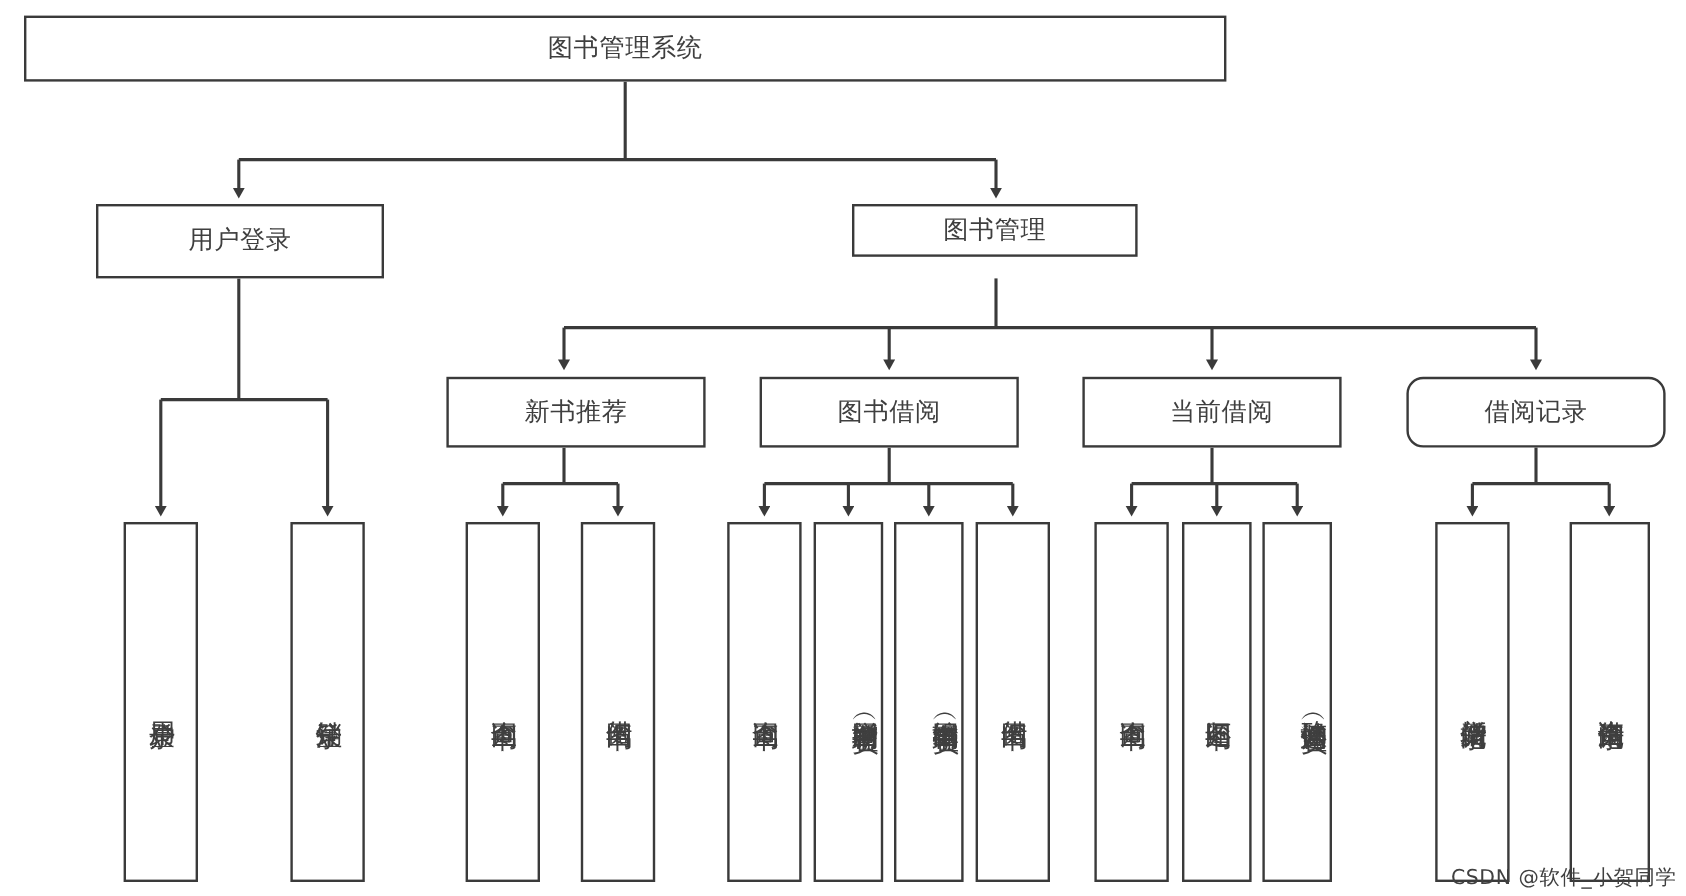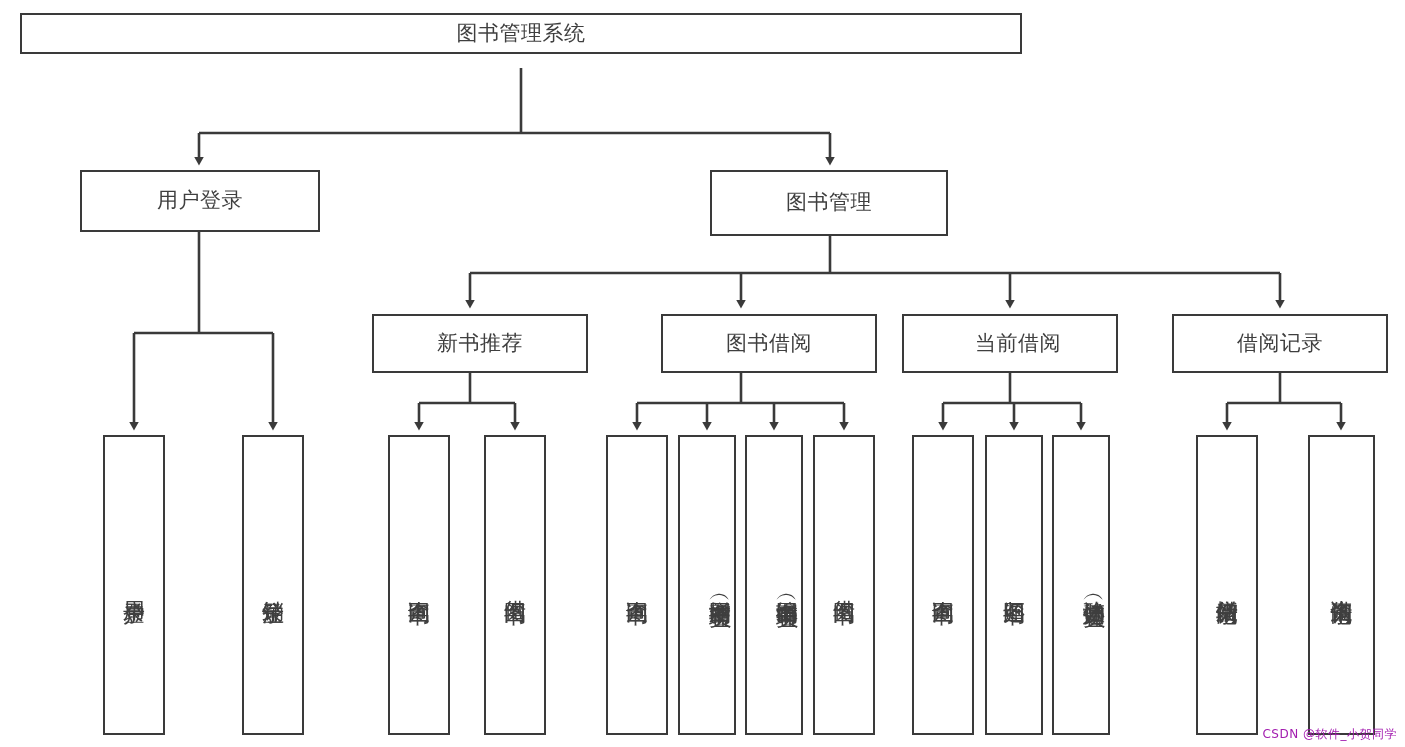--- a/index.html
+++ b/index.html
@@ -51,22 +51,22 @@
     justify-content: center;
     padding-top: 12px;
     overflow: hidden;
   }
   .node-v.pad-top-0 { padding-top: 4px; }
   .node-v.mid { align-items: center; padding-top: 0; }
   .watermark {
     position: absolute;
     right: 8px;
     bottom: 4px;
-    font-size: 12px;
-    color: #a21caf;
+    font-size: 17px;
+    color: #404040;
     letter-spacing: 0.5px;
     z-index: 5;
     white-space: nowrap;
     margin-left: 20px;
   }
 </style>
 </head>
 <body>
 
 <div id="canvas">
@@ -114,29 +114,29 @@
       <path d="M1014,403 L1014,423" marker-end="url(#arw)"></path>
       <path d="M1081,403 L1081,423" marker-end="url(#arw)"></path>
 
       <path d="M1280,373 L1280,403"></path>
       <path d="M1227,403 L1341,403"></path>
       <path d="M1227,403 L1227,423" marker-end="url(#arw)"></path>
       <path d="M1341,403 L1341,423" marker-end="url(#arw)"></path>
     </g>
   </svg>
 
-  <div class="node node-h" style="left:20px; top:13px; width:1002px; height:41px;">图书管理系统</div>
+  <div class="node node-h" style="left:20px; top:13px; width:1002px; height:55px;">图书管理系统</div>
 
   <div class="node node-h" style="left:80px; top:170px; width:240px; height:62px;">用户登录</div>
-  <div class="node node-h" style="left:710px; top:170px; width:238px; height:66px;">图书管理</div>
+  <div class="node node-h" style="left:710px; top:170px; width:238px; height:44px;">图书管理</div>
 
   <div class="node node-h" style="left:362px; top:314px; width:216px; height:59px;margin-left:10px;">新书推荐</div>
-  <div class="node node-h" style="left:661px; top:314px; width:216px; height:59px;">图书借阅</div>
+  <div class="node node-h" style="left:633px; top:314px; width:216px; height:59px;">图书借阅</div>
   <div class="node node-h" style="left:902px; top:314px; width:216px; height:59px;padding-left:16px;">当前借阅</div>
-  <div class="node node-h" style="left:1172px; top:314px; width:216px; height:59px;">借阅记录</div>
+  <div class="node node-h" style="left:1172px; top:314px; width:216px; height:59px;border-radius:14px;">借阅记录</div>
 
   <div class="node node-v mid" style="left:103px; top:435px; width:62px; height:300px;">用户登录</div>
   <div class="node node-v mid" style="left:242px; top:435px; width:62px; height:300px;">注销登录</div>
 
   <div class="node node-v mid" style="left:388px; top:435px; width:62px; height:300px;">查询图书</div>
   <div class="node node-v mid" style="left:484px; top:435px; width:62px; height:300px;">借阅图书</div>
 
   <div class="node node-v mid" style="left:606px; top:435px; width:62px; height:300px;">查询图书</div>
   <div class="node node-v pad-top-0" style="left:678px; top:435px; width:58px; height:300px;">新增图书（管理员）</div>
   <div class="node node-v pad-top-0" style="left:745px; top:435px; width:58px; height:300px;">编辑图书（管理员）</div>

